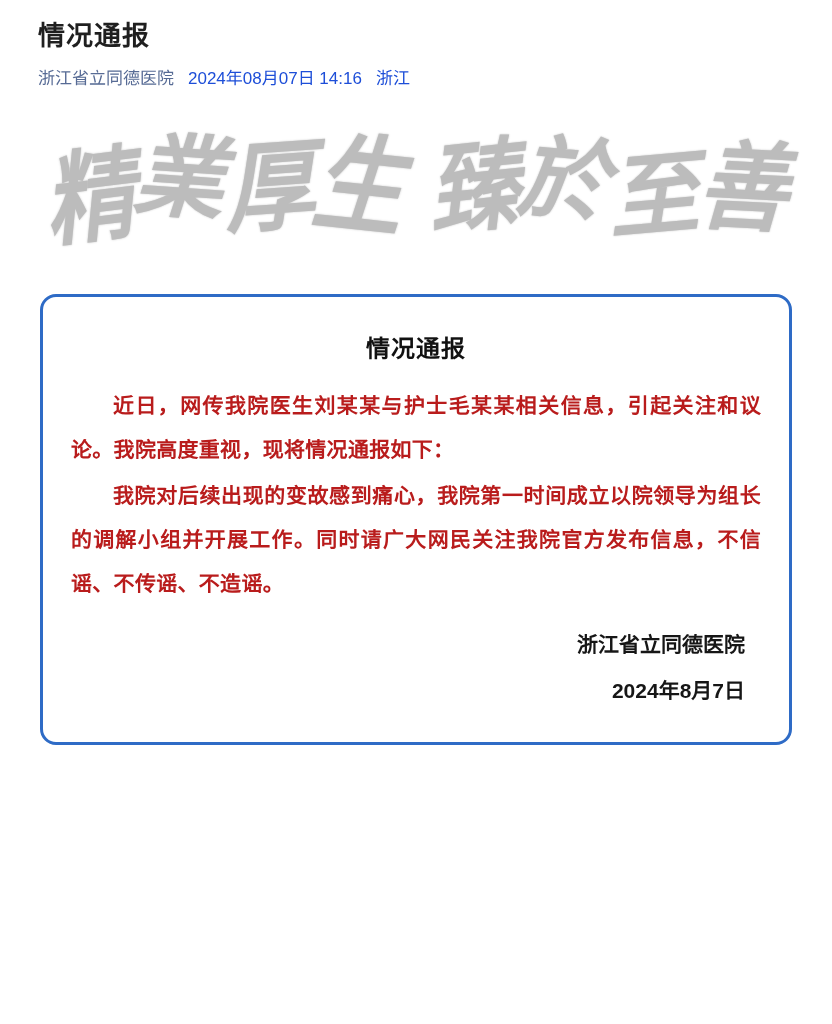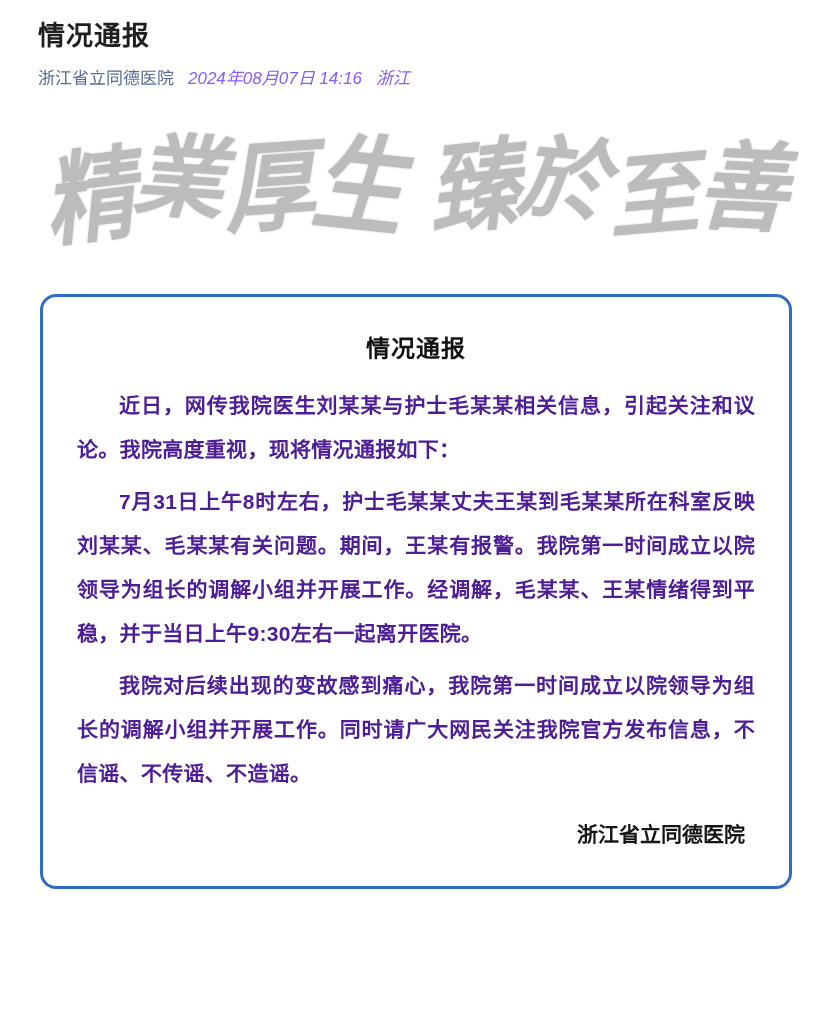--- a/index.html
+++ b/index.html
@@ -32,22 +32,21 @@
     align-items: baseline;
     gap: 14px;
     font-size: 17px;
     line-height: 1.3;
   }
   .byline .source {
     color: #576b95;
     cursor: pointer;
   }
   .byline .meta {
-    color: #8b5cf6;
-    font-style: italic;
+    color: #1d4ed8;
   }
 
   
   .watermark {
     margin: 40px 2px 46px 2px;
     height: 118px;
     display: flex;
     justify-content: space-between;
     align-items: center;
     padding: 0 4px;
@@ -87,23 +86,23 @@
     font-size: 24px;
     font-weight: 700;
     color: #111111;
     margin: 2px 0 20px 0;
     letter-spacing: 1px;
   }
   .notice-body p {
     font-size: 21px;
     line-height: 44px;
     text-indent: 2em;
-    margin: 8px;
+    margin: 2px;
     font-weight: 600;
-    color: #4c1d95;
+    color: #b91c1c;
     letter-spacing: 0.3px;
     text-align: justify;
   }
   .signature {
     margin-top: 16px;
     text-align: right;
     padding-right: 18px;
     font-size: 21px;
     font-weight: 600;
     color: #161616;
@@ -135,22 +134,22 @@
     <span>於</span>
     <span>至</span>
     <span>善</span>
   </div>
 
   <div class="notice-box">
     <div class="notice-title">情况通报</div>
 
     <div class="notice-body">
       <p>近日，网传我院医生刘某某与护士毛某某相关信息，引起关注和议论。我院高度重视，现将情况通报如下：</p>
-      <p>7月31日上午8时左右，护士毛某某丈夫王某到毛某某所在科室反映刘某某、毛某某有关问题。期间，王某有报警。我院第一时间成立以院领导为组长的调解小组并开展工作。经调解，毛某某、王某情绪得到平稳，并于当日上午9:30左右一起离开医院。</p>
       <p>我院对后续出现的变故感到痛心，我院第一时间成立以院领导为组长的调解小组并开展工作。同时请广大网民关注我院官方发布信息，不信谣、不传谣、不造谣。</p>
     </div>
 
     <div class="signature">
       <div>浙江省立同德医院</div>
+      <div>2024年8月7日</div>
     </div>
   </div>
 
 </div>
 
 </body></html>

